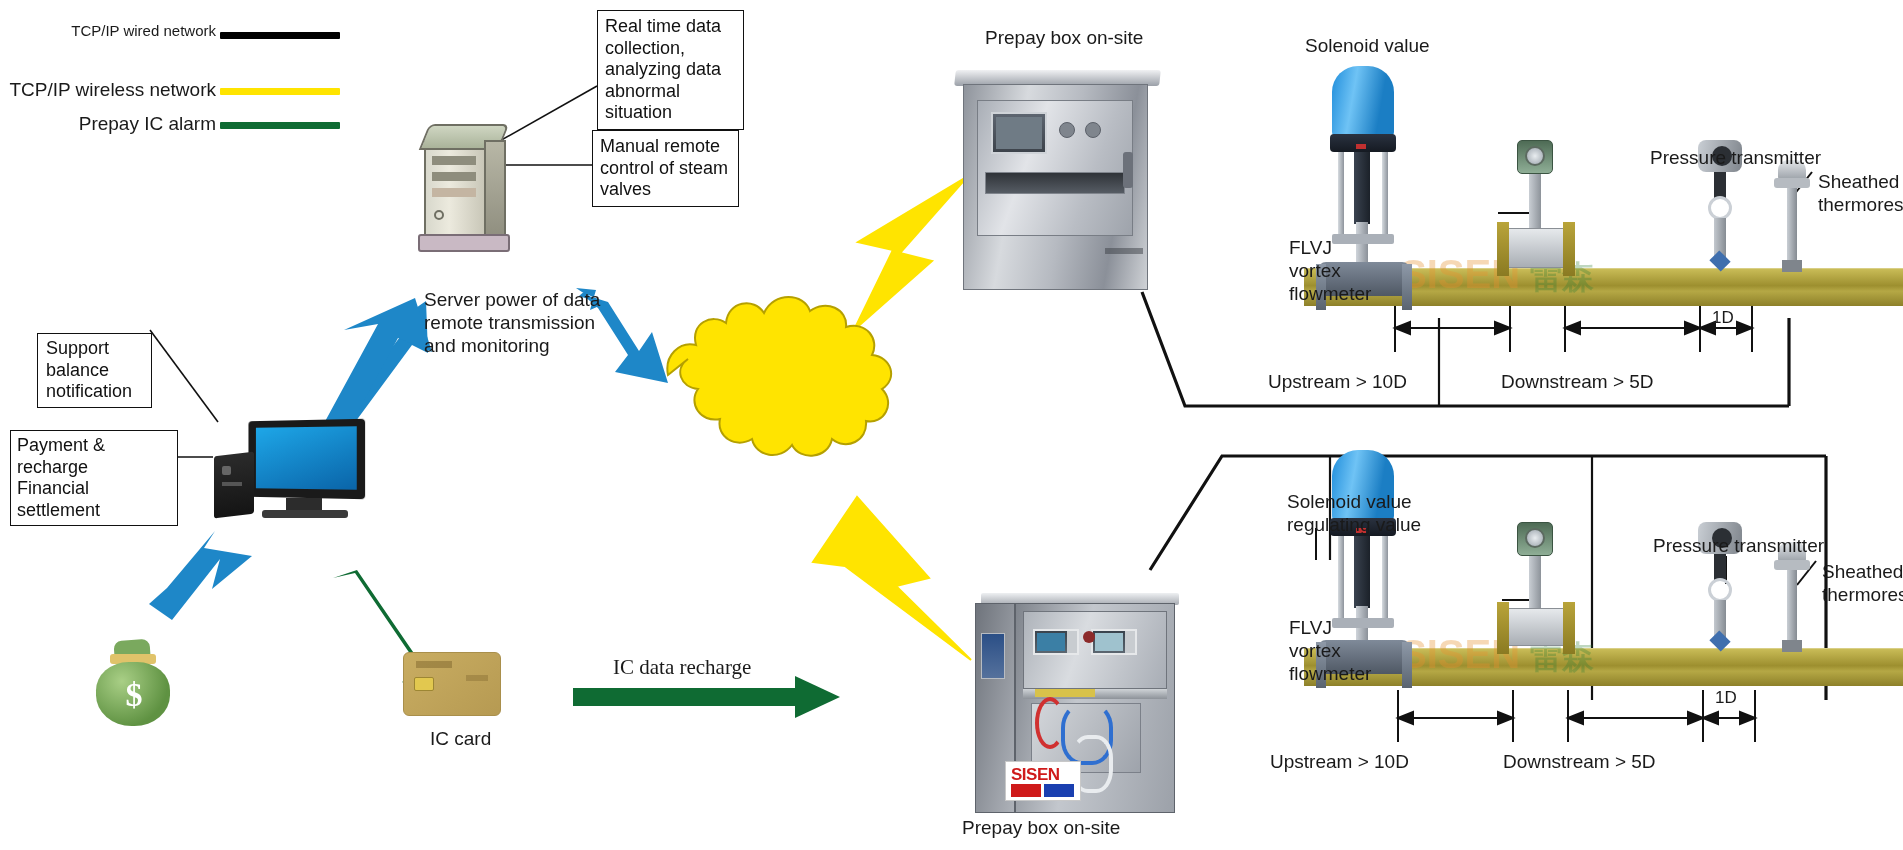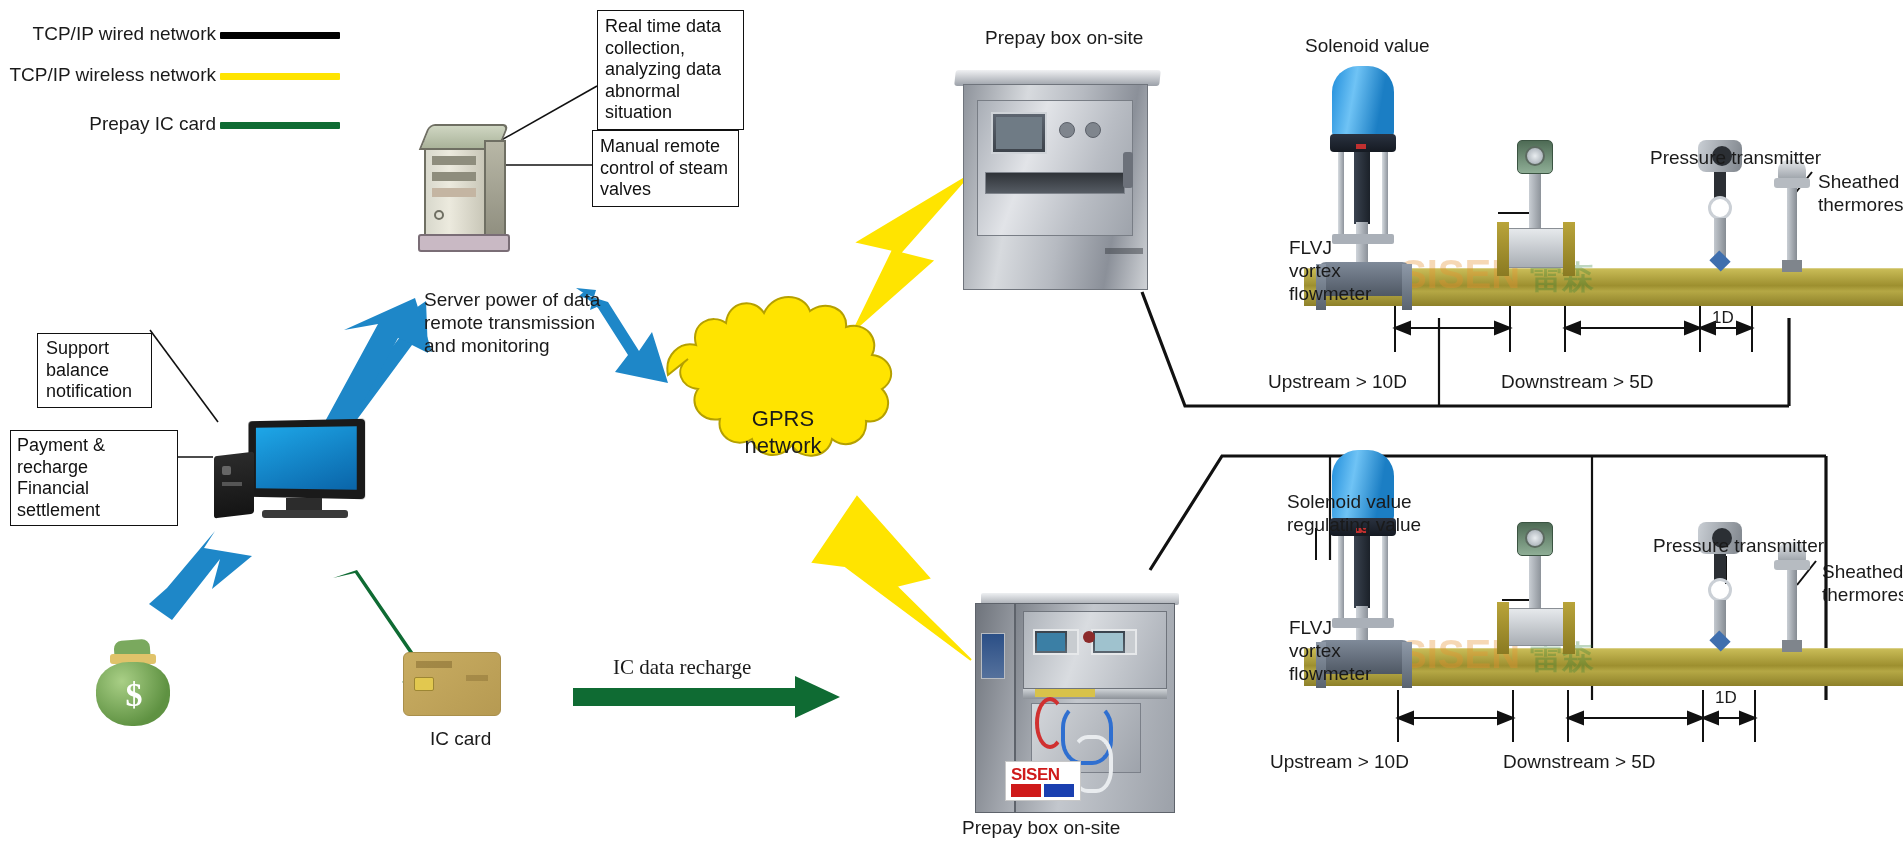--- a/index.html
+++ b/index.html
@@ -146,29 +146,29 @@
     <line x1="1793" y1="196" x2="1812" y2="172" stroke="#111" stroke-width="2"></line>
 
     <line x1="1502" y1="600" x2="1534" y2="600" stroke="#111" stroke-width="2"></line>
     <line x1="1726" y1="556" x2="1726" y2="584" stroke="#111" stroke-width="2"></line>
     <line x1="1797" y1="585" x2="1816" y2="561" stroke="#111" stroke-width="2"></line>
     <line x1="1316" y1="528" x2="1316" y2="560" stroke="#111" stroke-width="2"></line>
   </svg>
 
   <div class="abs" style="left:10px; top:22px; width:330px;">
     <div class="abs" style="left:0; top:0; width:330px; height:28px;">
-      <div class="abs txt" style="right:124px; top:0; font-size:19px; white-space:nowrap;">TCP/IP wired network</div>
+      <div class="abs txt" style="right:124px; top:0; font-size:15px; white-space:nowrap;">TCP/IP wired network</div>
       <div class="abs legline" style="left:210px; top:10px; width:120px; background:#000000;"></div>
     </div>
-    <div class="abs" style="left:0; top:41px; width:330px; height:28px;">
+    <div class="abs" style="left:0; top:56px; width:330px; height:28px;">
       <div class="abs txt" style="right:124px; top:0; font-size:19px; white-space:nowrap;">TCP/IP wireless network</div>
       <div class="abs legline" style="left:210px; top:10px; width:120px; background:#ffe400;"></div>
     </div>
     <div class="abs" style="left:0; top:90px; width:330px; height:28px;">
-      <div class="abs txt" style="right:124px; top:0; font-size:19px; white-space:nowrap;">Prepay IC card</div>
+      <div class="abs txt" style="right:124px; top:0; font-size:19px; white-space:nowrap;">Prepay IC alarm</div>
       <div class="abs legline" style="left:210px; top:10px; width:120px; background:#0f6b33;"></div>
     </div>
   </div>
 
   <div class="abs box txt" style="left:592px; top:130px; width:147px; padding:5px 7px; font-size:18px;">Manual remote
 control of steam
 valves</div>
 
   <div class="abs box txt" style="left:597px; top:10px; width:147px; padding:5px 7px; font-size:18px;">Real time data
 collection,
@@ -216,22 +216,20 @@
   </div>
 
   <div class="abs" style="left:403px; top:652px; width:98px; height:64px; background:linear-gradient(140deg,#c9ad62,#b69a52); border:1px solid #a98f4b; border-radius:6px;">
     <div class="abs" style="left:10px; top:24px; width:20px; height:14px; background:#e2c84f; border:1px solid #9d8633; border-radius:2px;"></div>
     <div class="abs" style="left:12px; top:8px; width:36px; height:7px; background:rgba(120,95,40,.45);"></div>
     <div class="abs" style="left:62px; top:22px; width:22px; height:6px; background:rgba(120,95,40,.35);"></div>
   </div>
   <div class="abs txt" style="left:430px; top:727px; font-size:19px;">IC card</div>
   <div class="abs txt" style="left:613px; top:655px; font-size:21px; font-family:'Liberation Serif',serif;">IC data recharge</div>
 
-  <div class="abs txt" style="left:718px; top:406px; width:130px; font-size:22px; text-align:center;">GPRS
-network</div>
 
   <div class="abs txt" style="left:985px; top:26px; font-size:19px;">Prepay box on-site</div>
   <div class="abs" style="left:955px; top:60px; width:205px; height:230px;">
     <div class="abs" style="left:0; top:10px; width:205px; height:16px; background:linear-gradient(#f0f1f3,#9ba0a8); border-radius:3px; transform:skewX(-6deg);"></div>
     <div class="abs" style="left:8px; top:24px; width:185px; height:206px; background:linear-gradient(100deg,#8f949c,#d7dade 30%,#b6bac1 55%,#8b9099 80%,#cfd2d6); border:1px solid #6f747c;"></div>
     <div class="abs" style="left:22px; top:40px; width:156px; height:136px; background:linear-gradient(110deg,#a9aeb6,#e2e4e8 35%,#b9bdc4 70%,#9ea3ab); border:1px solid #787d85;"></div>
     <div class="abs" style="left:36px; top:52px; width:56px; height:42px; background:linear-gradient(#5d6570,#3d434b); border:2px solid #cfd3d8;"></div>
     <div class="abs" style="left:41px; top:57px; width:46px; height:32px; background:#6f7b85;"></div>
     <div class="abs" style="left:104px; top:62px; width:16px; height:16px; background:#7f858d; border-radius:50%; border:1px solid #5b6069;"></div>
     <div class="abs" style="left:130px; top:62px; width:16px; height:16px; background:#7f858d; border-radius:50%; border:1px solid #5b6069;"></div>

